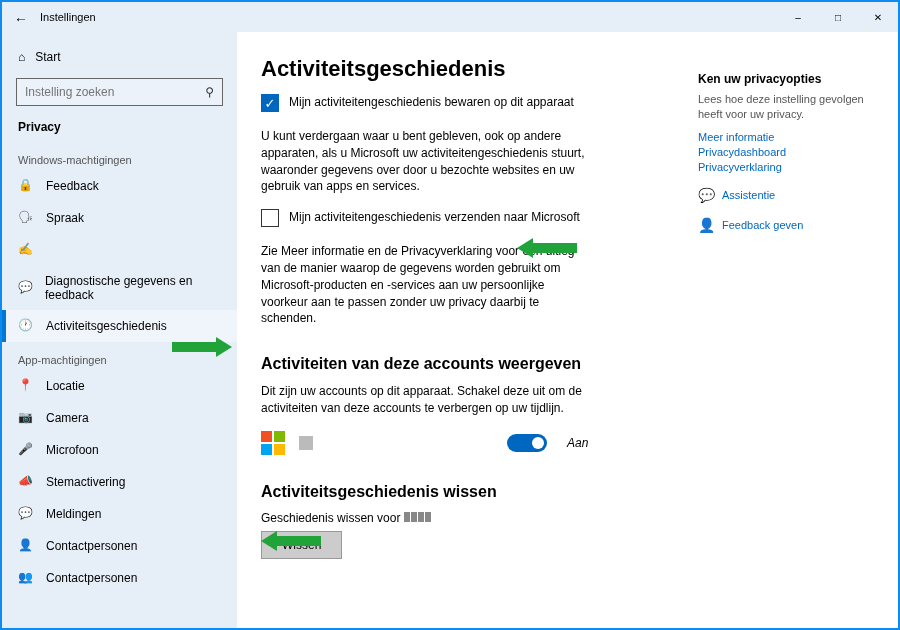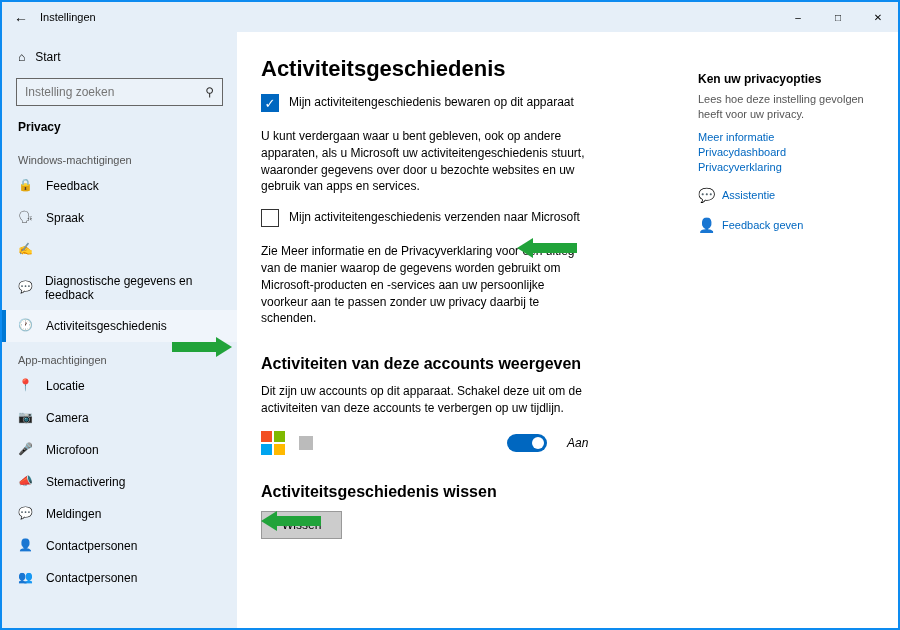--- a/index.html
+++ b/index.html
@@ -153,20 +153,24 @@
           <span></span>
           <span></span>
           <span></span>
         </div>
       <div class="acct-blur"></div>
       <div class="toggle"></div>
       <span class="toggle-label">Aan</span>
     </div>
 
     <h2 class="sub-h">Activiteitsgeschiedenis wissen</h2>
+    <div class="clear-label">
+      <span>Geschiedenis wissen voor</span>
+      <span class="blur-dots"><span></span><span></span><span></span><span></span></span>
+    </div>
     <div style="position:relative; display:flex; align-items:center; gap:12px;">
       <button class="wissen-btn">Wissen</button>
       <div class="arrow" id="arrow3" style="position:static;">
           <div class="head"></div>
           <div class="shaft"></div>
         </div>
     </div>
 
   </div>
 </div>

